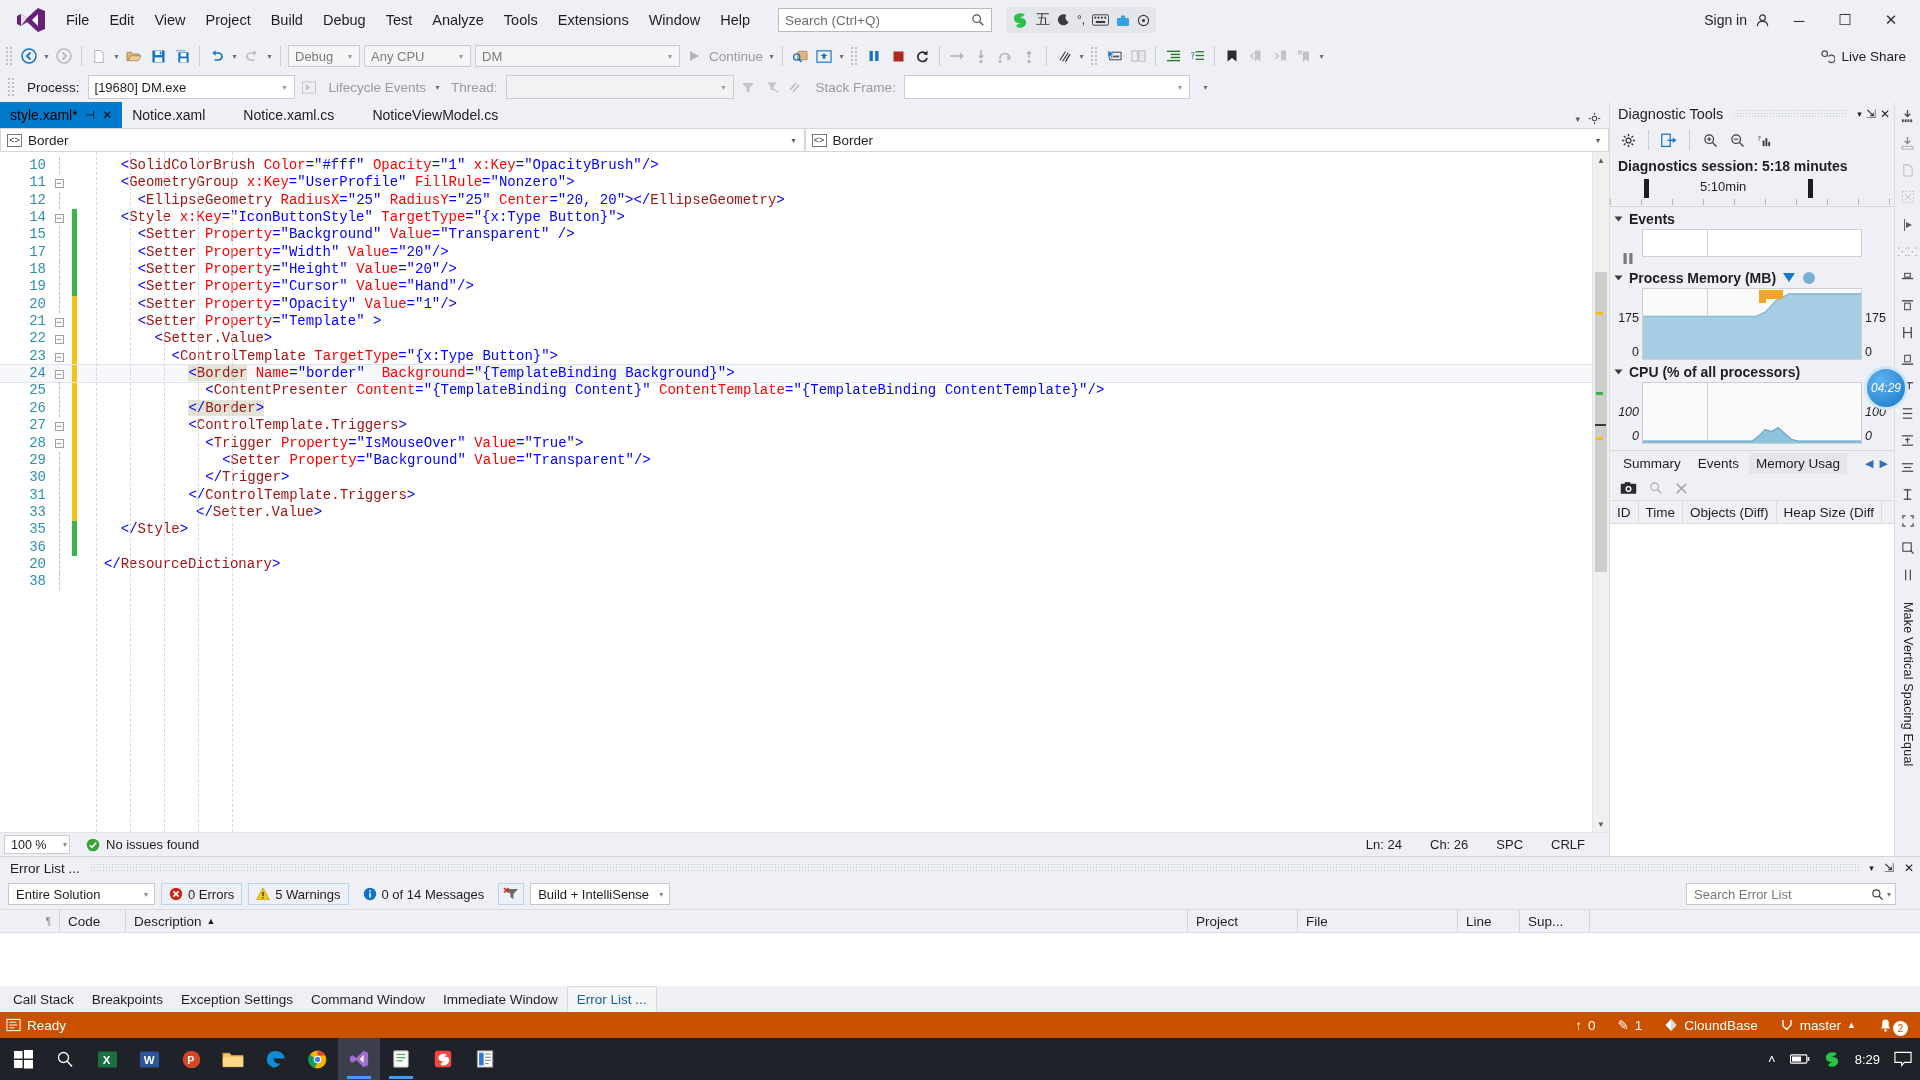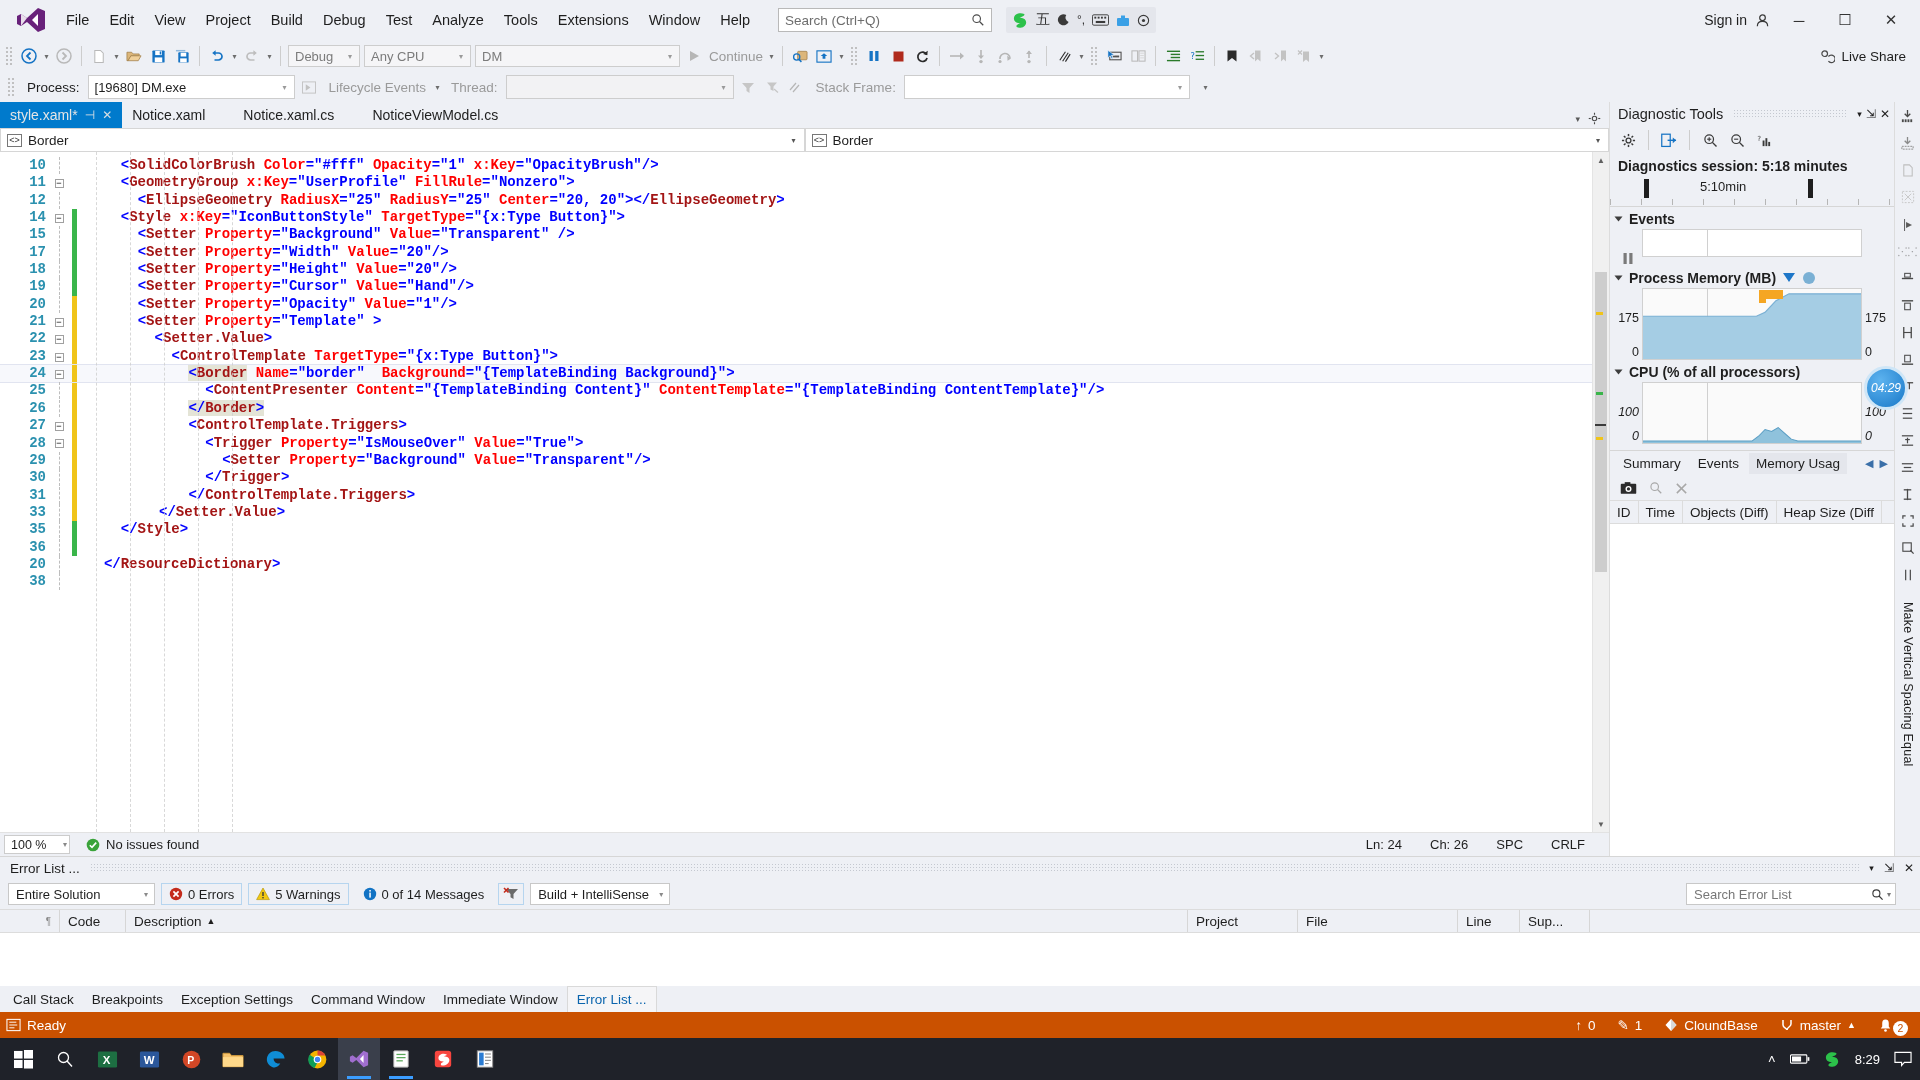--- a/index.html
+++ b/index.html
@@ -45,32 +45,32 @@
   .debugbar .lbl { color:#1e1e1e; margin:0 6px 0 8px;}
   .debugbar .lbl.dim { color:#9a9a9a;}
 
   
   .main { flex:1; display:flex; min-height:0; }
   .center { flex:1; display:flex; flex-direction:column; min-width:0; }
 
   
   .tabstrip { height:26px; background:#eef0f5; display:flex; align-items:flex-end; position:relative; }
   .tab { height:26px; display:flex; align-items:center; padding:0 10px; font-size:14px; color:#1e1e1e; gap:7px; }
-  .tab.active { background:#007acc; color:#e5e5e5; }
+  .tab.active { background:#007acc; color:#000000; }
   .tab .pin,.tab .x { font-size:12px; opacity:.95;}
   .tabstrip-right{ margin-left:auto; display:flex; align-items:center; gap:8px; padding:0 8px 3px 0; color:#5a5a5a;}
 
   
   .navbars { height:24px; display:flex; background:#fff; border-bottom:1px solid #e6e6e6;}
   .navbar-sel { flex:1; display:flex; align-items:center; border:1px solid #d6d6d6; background:#fff; height:24px; padding:0 2px 0 6px; gap:6px; font-size:13.5px;}
   .navbar-sel .cc{ width:16px; text-align:center; color:#555; font-size:8px;}
   .xml-ico{ display:inline-flex; align-items:center; justify-content:center; width:15px; height:13px; border:1px solid #777; font-size:9px; color:#333; line-height:1; background:#fff;}
 
   
-  .editor-wrap { flex:1; display:flex; min-height:0; background:#fff; position:relative; overflow:hidden;font-weight:bold;}
+  .editor-wrap { flex:1; display:flex; min-height:0; background:#fff; position:relative; overflow:hidden;}
   .line { height:17.35px; line-height:17.35px; display:flex; }
   .ln-num { width:46px; text-align:right; color:#2b91af; font-family:"Liberation Mono", monospace; font-size:14px; flex:none;}
   .ln-fold { width:26px; flex:none; position:relative; color:#808080; font-size:10px; text-align:center;}
   .ln-bar { width:5px; flex:none; }
   .ln-txt { white-space:pre; font-family:"Liberation Mono", monospace; font-size:14px; }
   .tk-br { color:#0000ff; }        
   .tk-el { color:#a31515; }        
   .tk-at { color:#ff0000; }        
   .tk-eq { color:#0000ff; }
   .tk-vl { color:#0000ff; }
@@ -683,21 +683,21 @@
             <div class="line">
               <div class="ln-num">31</div>
               <div class="ln-fold"><span style="display:inline-block;border-left:1px dashed #bdbdbd;height:17px;"></span></div>
               <div class="ln-bar" style="background: rgb(240, 196, 25);"></div>
               <div class="ln-txt" style="padding-left: 111.4px;"><span class="tk-br">&lt;/</span><span class="tk-el">ControlTemplate.Triggers</span><span class="tk-br">&gt;</span></div>
             </div>
             <div class="line">
               <div class="ln-num">33</div>
               <div class="ln-fold"><span style="display:inline-block;border-left:1px dashed #bdbdbd;height:17px;"></span></div>
               <div class="ln-bar" style="background: rgb(240, 196, 25);"></div>
-              <div class="ln-txt" style="padding-left: 82px;"><span class="tk-br">&lt;/</span><span class="tk-el">Setter.Value</span><span class="tk-br">&gt;</span></div>
+              <div class="ln-txt" style="padding-left: 119px;"><span class="tk-br">&lt;/</span><span class="tk-el">Setter.Value</span><span class="tk-br">&gt;</span></div>
             </div>
             <div class="line">
               <div class="ln-num">35</div>
               <div class="ln-fold"><span style="display:inline-block;border-left:1px dashed #bdbdbd;height:17px;"></span></div>
               <div class="ln-bar" style="background: rgb(58, 181, 74);"></div>
               <div class="ln-txt" style="padding-left: 43.8px;"><span class="tk-br">&lt;/</span><span class="tk-el">Style</span><span class="tk-br">&gt;</span></div>
             </div>
             <div class="line">
               <div class="ln-num">36</div>
               <div class="ln-fold"><span style="display:inline-block;border-left:1px dashed #bdbdbd;height:17px;"></span></div>

